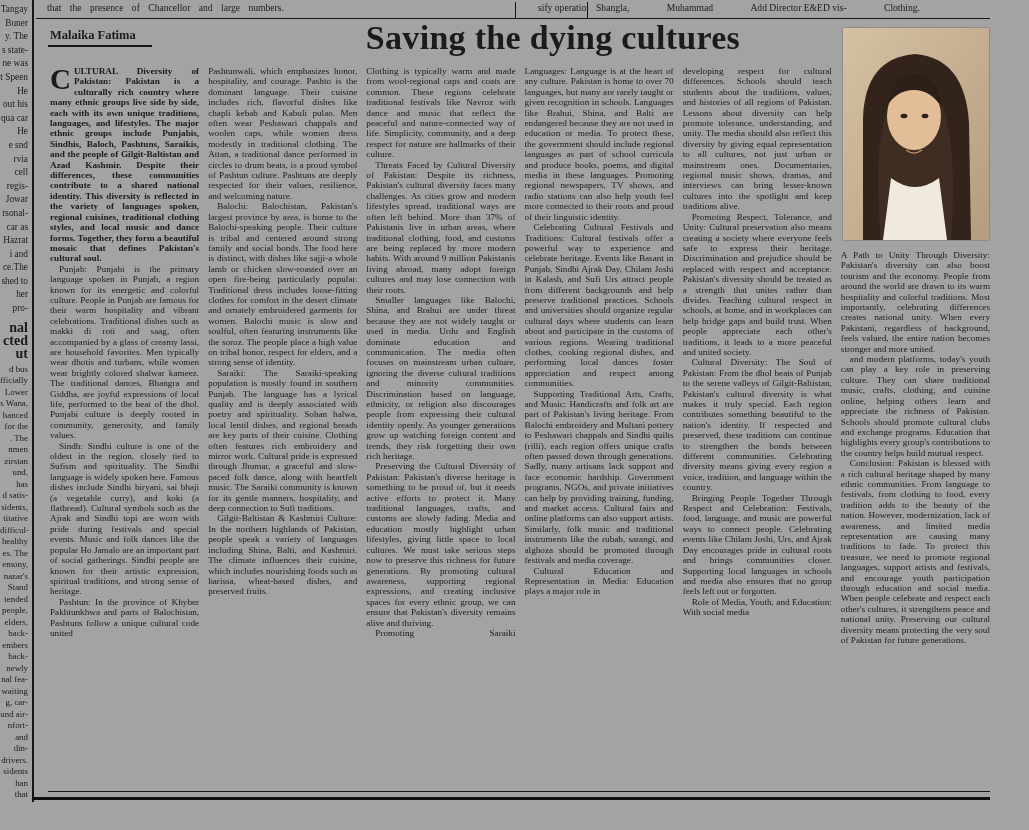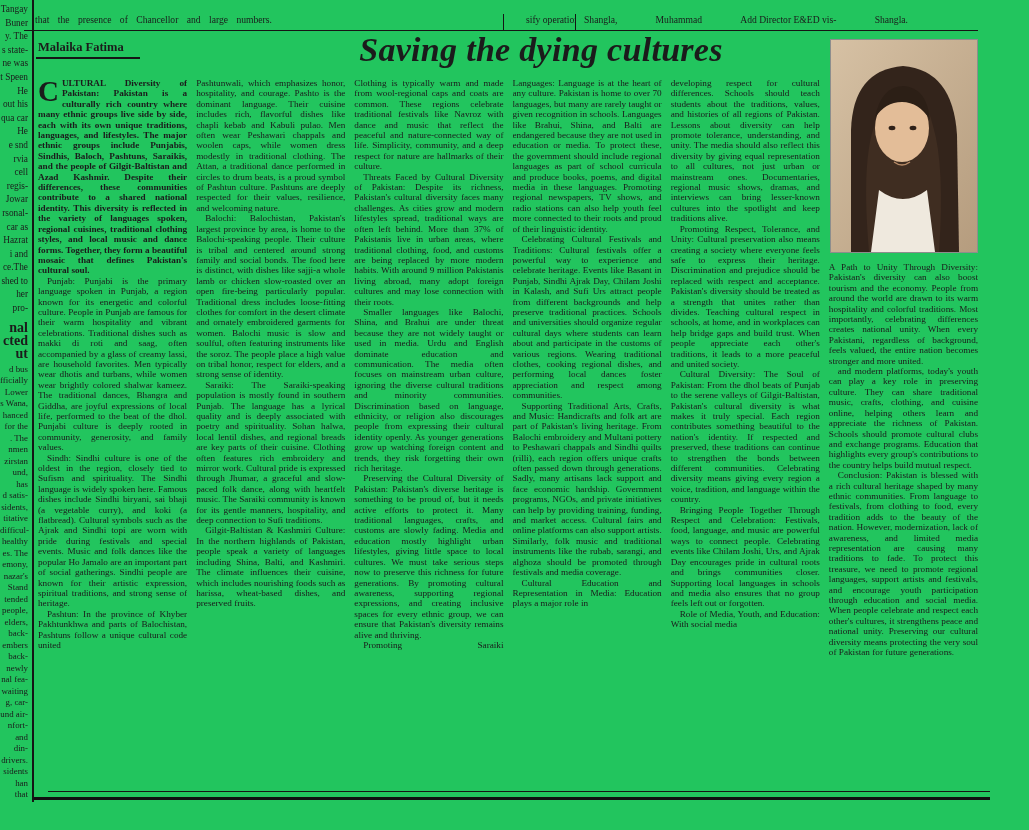--- a/index.html
+++ b/index.html
@@ -1,48 +1,48 @@
 <!DOCTYPE html>
 <html><head>
 <meta charset="utf-8">
 <style>
   html,body { margin:0; padding:0; background:#888; }
   .page {
     position:relative; width:1029px; height:830px;
-    background:#22c55e; color:#1b1b1b; overflow:hidden;
+    background:#a3a3a3; color:#1b1b1b; overflow:hidden;
     font-family:"Liberation Serif","DejaVu Serif",serif;
   }
   
   .edge-strip {
     position:absolute; left:0; top:0; width:34px; height:802px;
     border-right:2px solid #151515; overflow:hidden;
     text-align:right; padding-right:4px; box-sizing:border-box;
   }
   .edge-top   { white-space:pre-line; font-size:9.3px; line-height:13.6px; padding-top:3px; }
   .edge-head  { white-space:pre-line; font-size:14px; font-weight:bold; line-height:13px; margin:5px 0 4px; }
   .edge-bottom{ white-space:pre-line; font-size:8.9px; line-height:11.5px; }
   
-  .main { position:absolute; left:24px; top:0; width:954px;margin-top:12px; }
+  .main { position:absolute; left:36px; top:0; width:954px; }
   .top-strip {
     display:flex; height:19px; box-sizing:border-box;
     border-bottom:1.8px solid #151515; font-size:9.6px; padding-top:2px;
     overflow:hidden; white-space:nowrap;
   }
   .ts-left  { width:479px; box-sizing:border-box; padding-left:11px; word-spacing:6px; overflow:hidden; }
   .ts-mid   { width:72px;  box-sizing:border-box; border-left:1.8px solid #151515; padding-left:22px; overflow:hidden; }
   .ts-right { flex:1; box-sizing:border-box; border-left:1.8px solid #151515;
               display:flex; justify-content:space-between; padding:0 70px 0 8px; overflow:hidden; }
   .header { position:relative; height:44px; }
   .byline {
     position:absolute; left:12px; top:9px; font-weight:bold; font-size:12.5px;
     border-bottom:2px solid #151515; padding:0 16px 2px 2px;
   }
   .title {
     position:absolute; left:230px; right:150px; top:0; margin:0;
-    text-align:center; font-size:34px; font-weight:bold; letter-spacing:.3px;font-style:italic;
+    text-align:center; font-size:34px; font-weight:bold; letter-spacing:.3px;
   }
   
   .body {
     display:flex; gap:9px; padding:3px 0 0 14px; height:728px; overflow:hidden;
     font-size:9.2px; line-height:10.4px; text-align:justify;
   }
   .col { flex:1; overflow:hidden; }
   .col p { margin:0; text-indent:9px; }
   .paras.cont-first p:first-child { text-indent:0; }
   .lead { font-weight:bold; text-indent:0 !important; }
@@ -132,21 +132,21 @@
 
   <div class="main">
 
     <div class="top-strip">
       <div class="ts-cell ts-left">that the presence of Chancellor and large numbers.</div>
       <div class="ts-cell ts-mid">sify operations.</div>
       <div class="ts-cell ts-right">
         <span>Shangla,</span>
         <span>Muhammad</span>
         <span>Add Director E&amp;ED vis-</span>
-        <span>Shangla.</span>
+        <span>Clothing.</span>
       </div>
     </div>
 
     <div class="header">
       <div class="byline">Malaika Fatima</div>
       <h1 class="title">Saving the dying cultures</h1>
     </div>
 
     <div class="body">
       <div class="col col-1">

